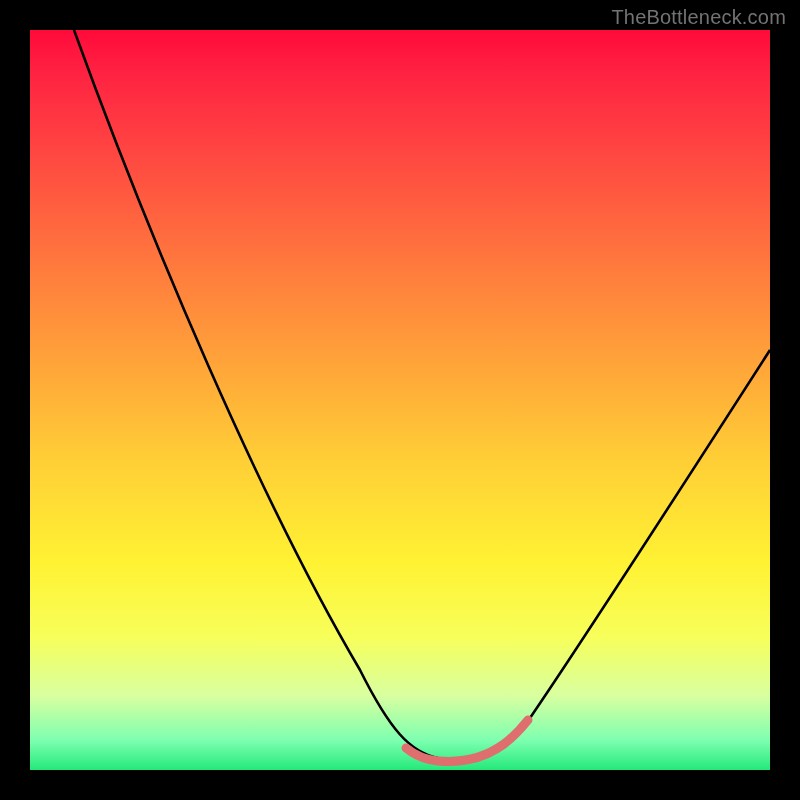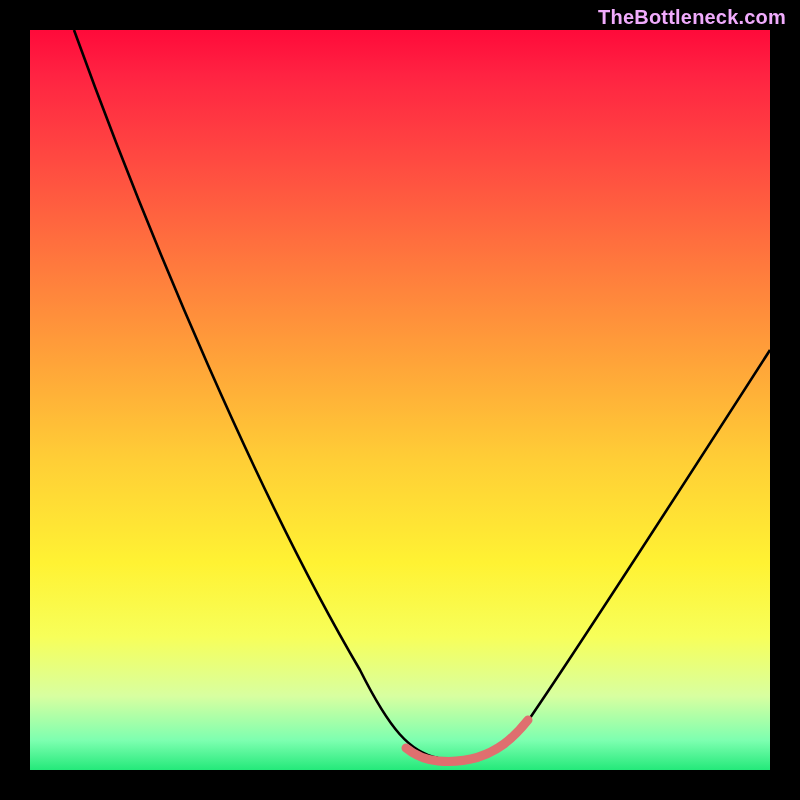--- a/index.html
+++ b/index.html
@@ -36,23 +36,23 @@
       #fff233 72%,
       #f7ff5a 82%,
       #d8ffa0 90%,
       #7dffb0 96%,
       #24e97a 100%);
   }
   .watermark {
     position: absolute;
     top: 6px;
     right: 14px;
-    color: #f0abfc;
+    color: #737373;
     font-size: 20px;
-    font-weight: 700;
+    font-weight: 400;
     letter-spacing: 0.2px;
     user-select: none;
   }
   svg.curve {
     position: absolute;
     left: 0;
     top: 0;
     width: 740px;
     height: 740px;
     pointer-events: none;

